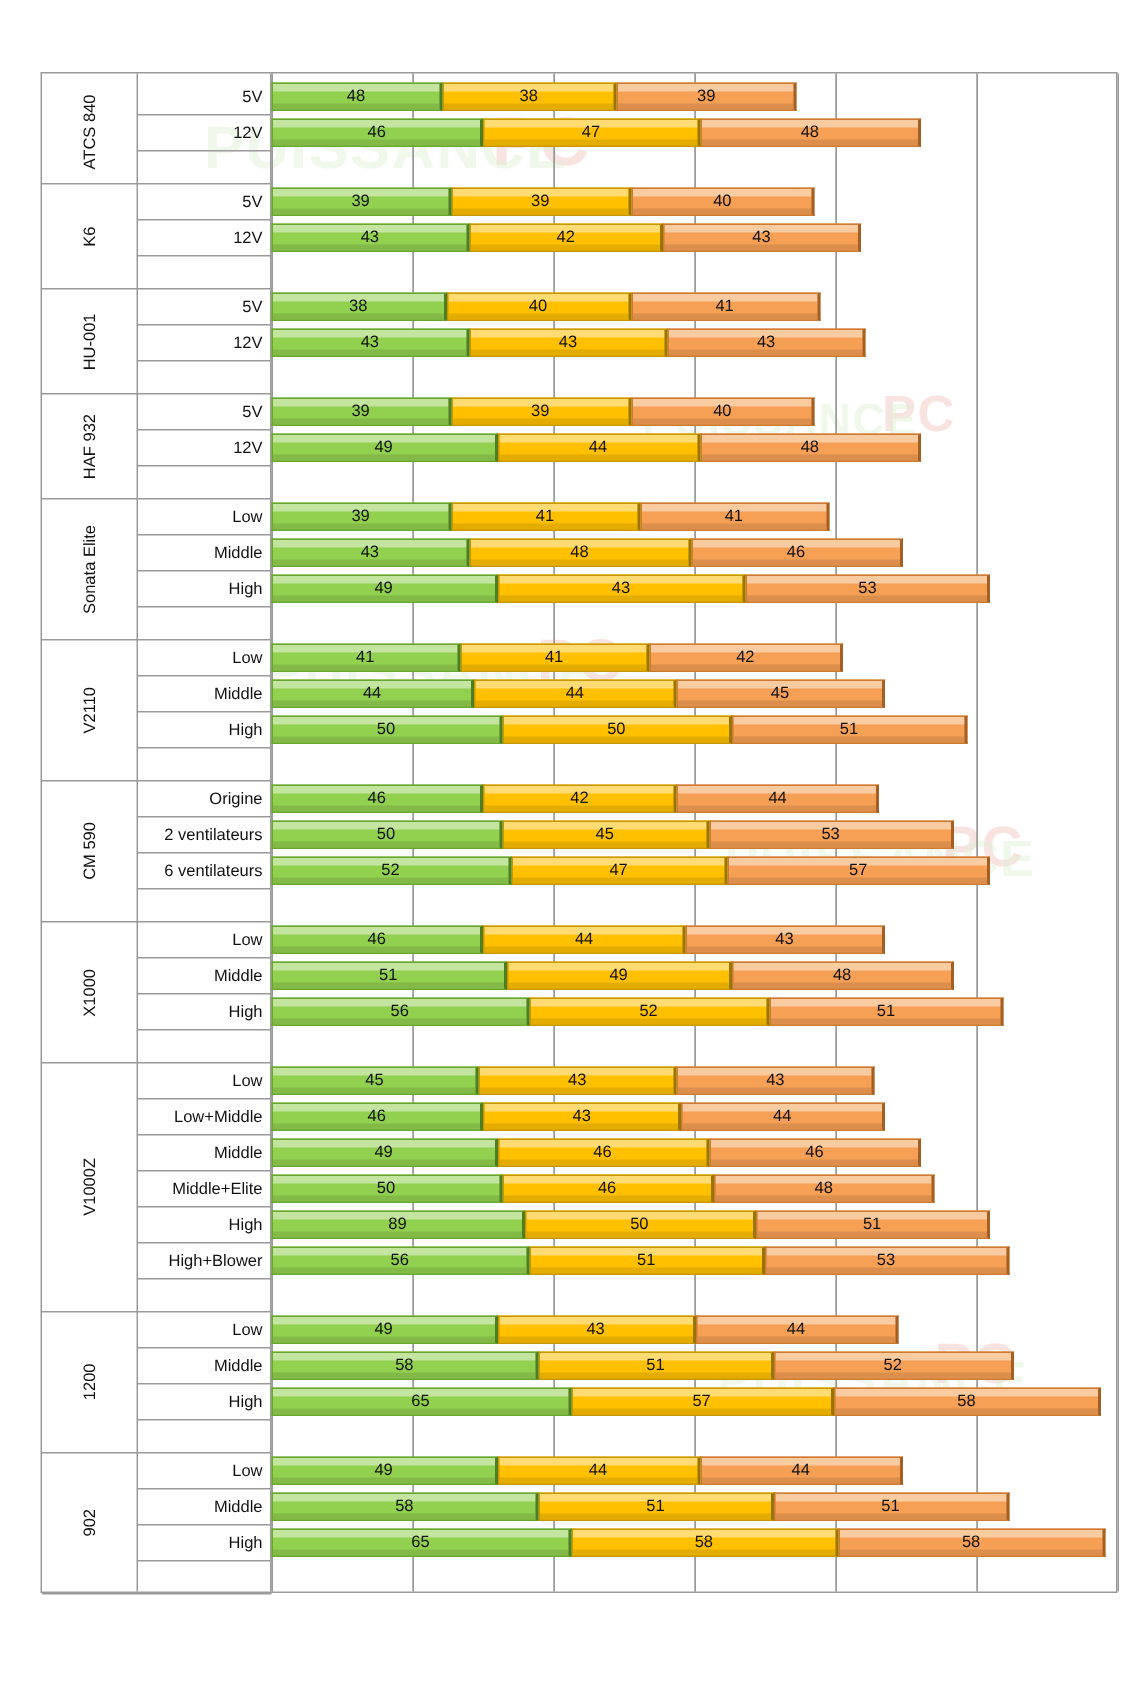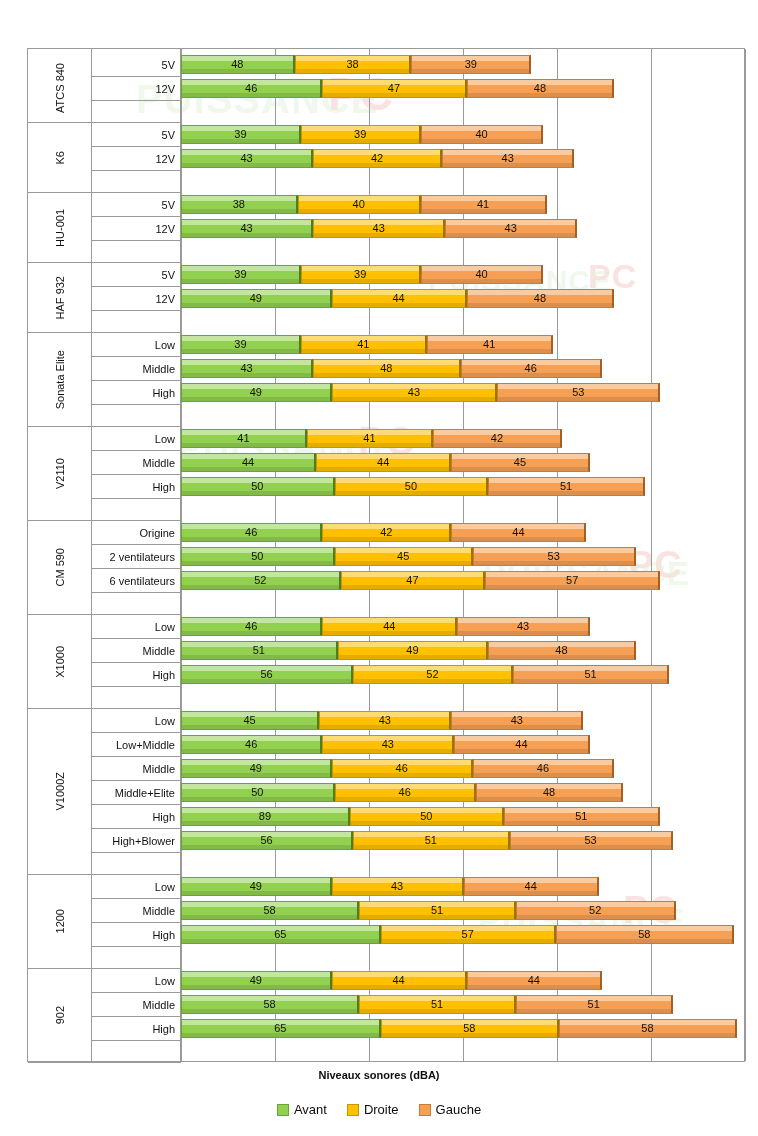--- a/index.html
+++ b/index.html
@@ -590,29 +590,14 @@
           <div class="seg gold" style="left: 199.68px; width: 178.176px; z-index: 9;">
             <span class="v">58</span>
           </div>
           <div class="seg orange" style="left: 377.856px; width: 178.176px; z-index: 8;">
             <span class="v">58</span>
           </div>
         </div>
       </div>
   </div>
 
-  <div class="axis-title">Niveaux sonores (dBA)</div>
-
-  <div class="legend" id="legend">
-      <div class="legend-item">
-        <span class="legend-swatch green"></span>
-        <span>Avant</span>
-      </div>
-      <div class="legend-item">
-        <span class="legend-swatch gold"></span>
-        <span>Droite</span>
-      </div>
-      <div class="legend-item">
-        <span class="legend-swatch orange"></span>
-        <span>Gauche</span>
-      </div>
-    </div>
+
 </div>
 
 </body></html>

